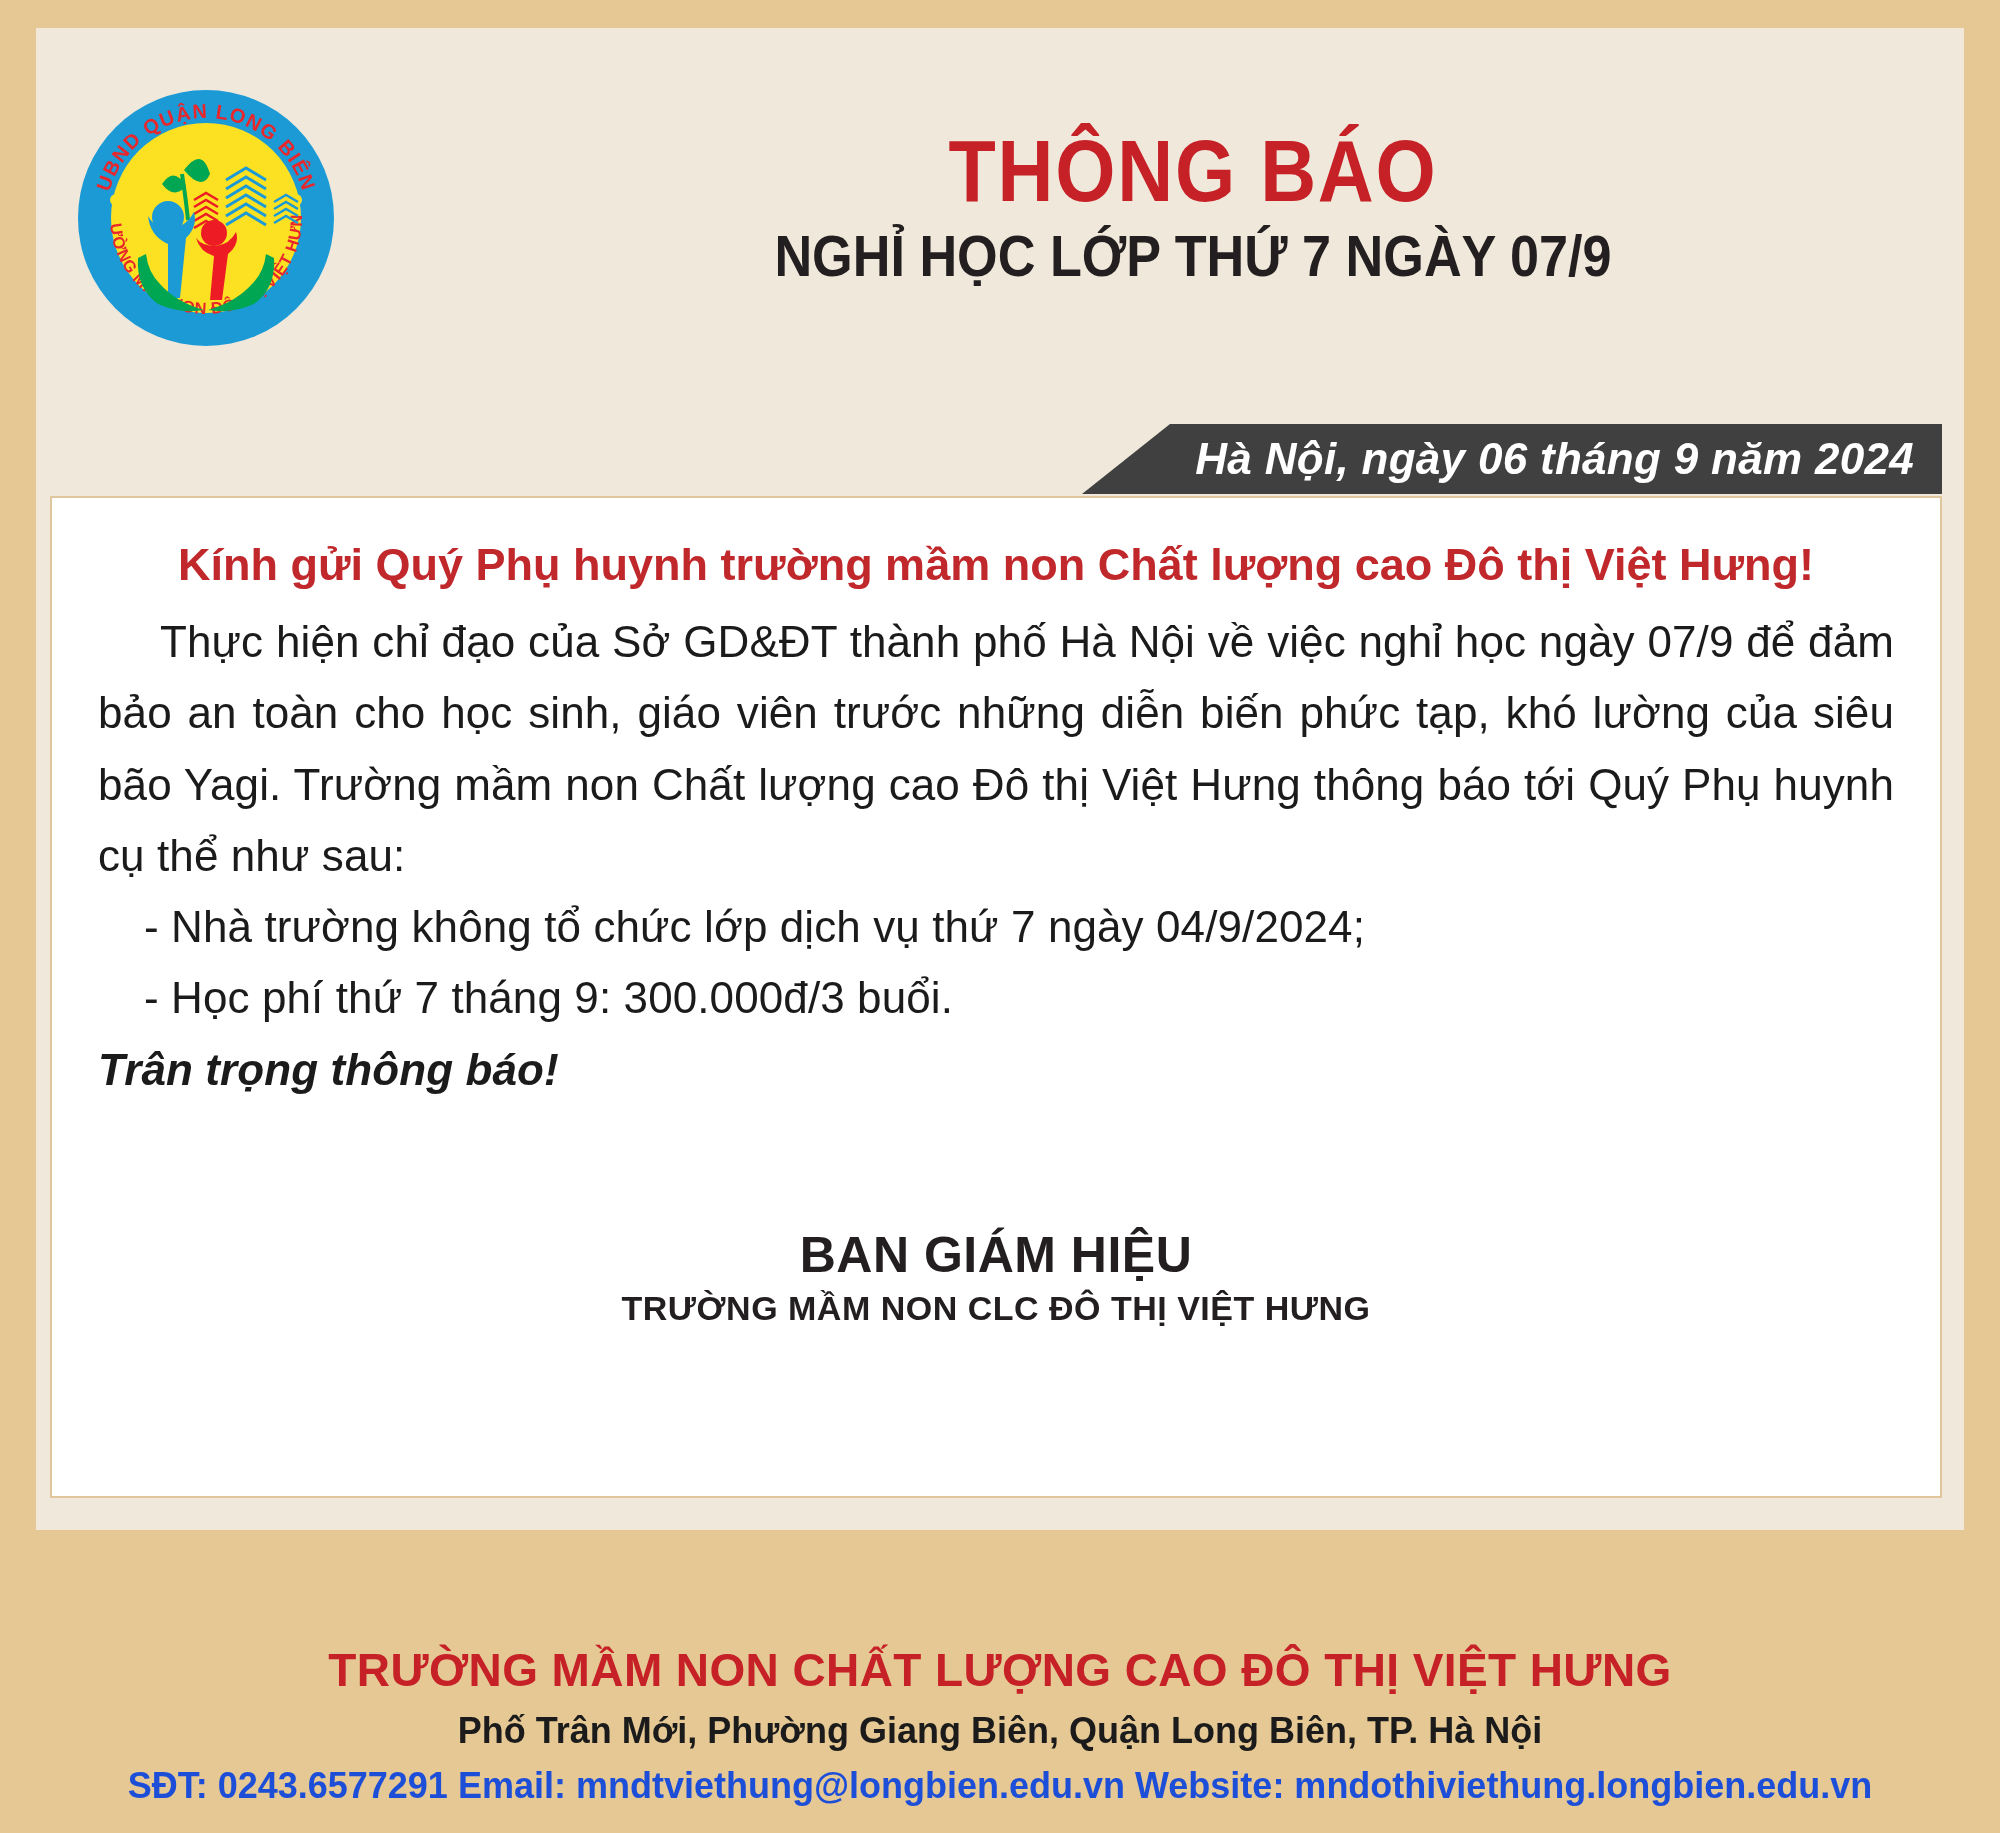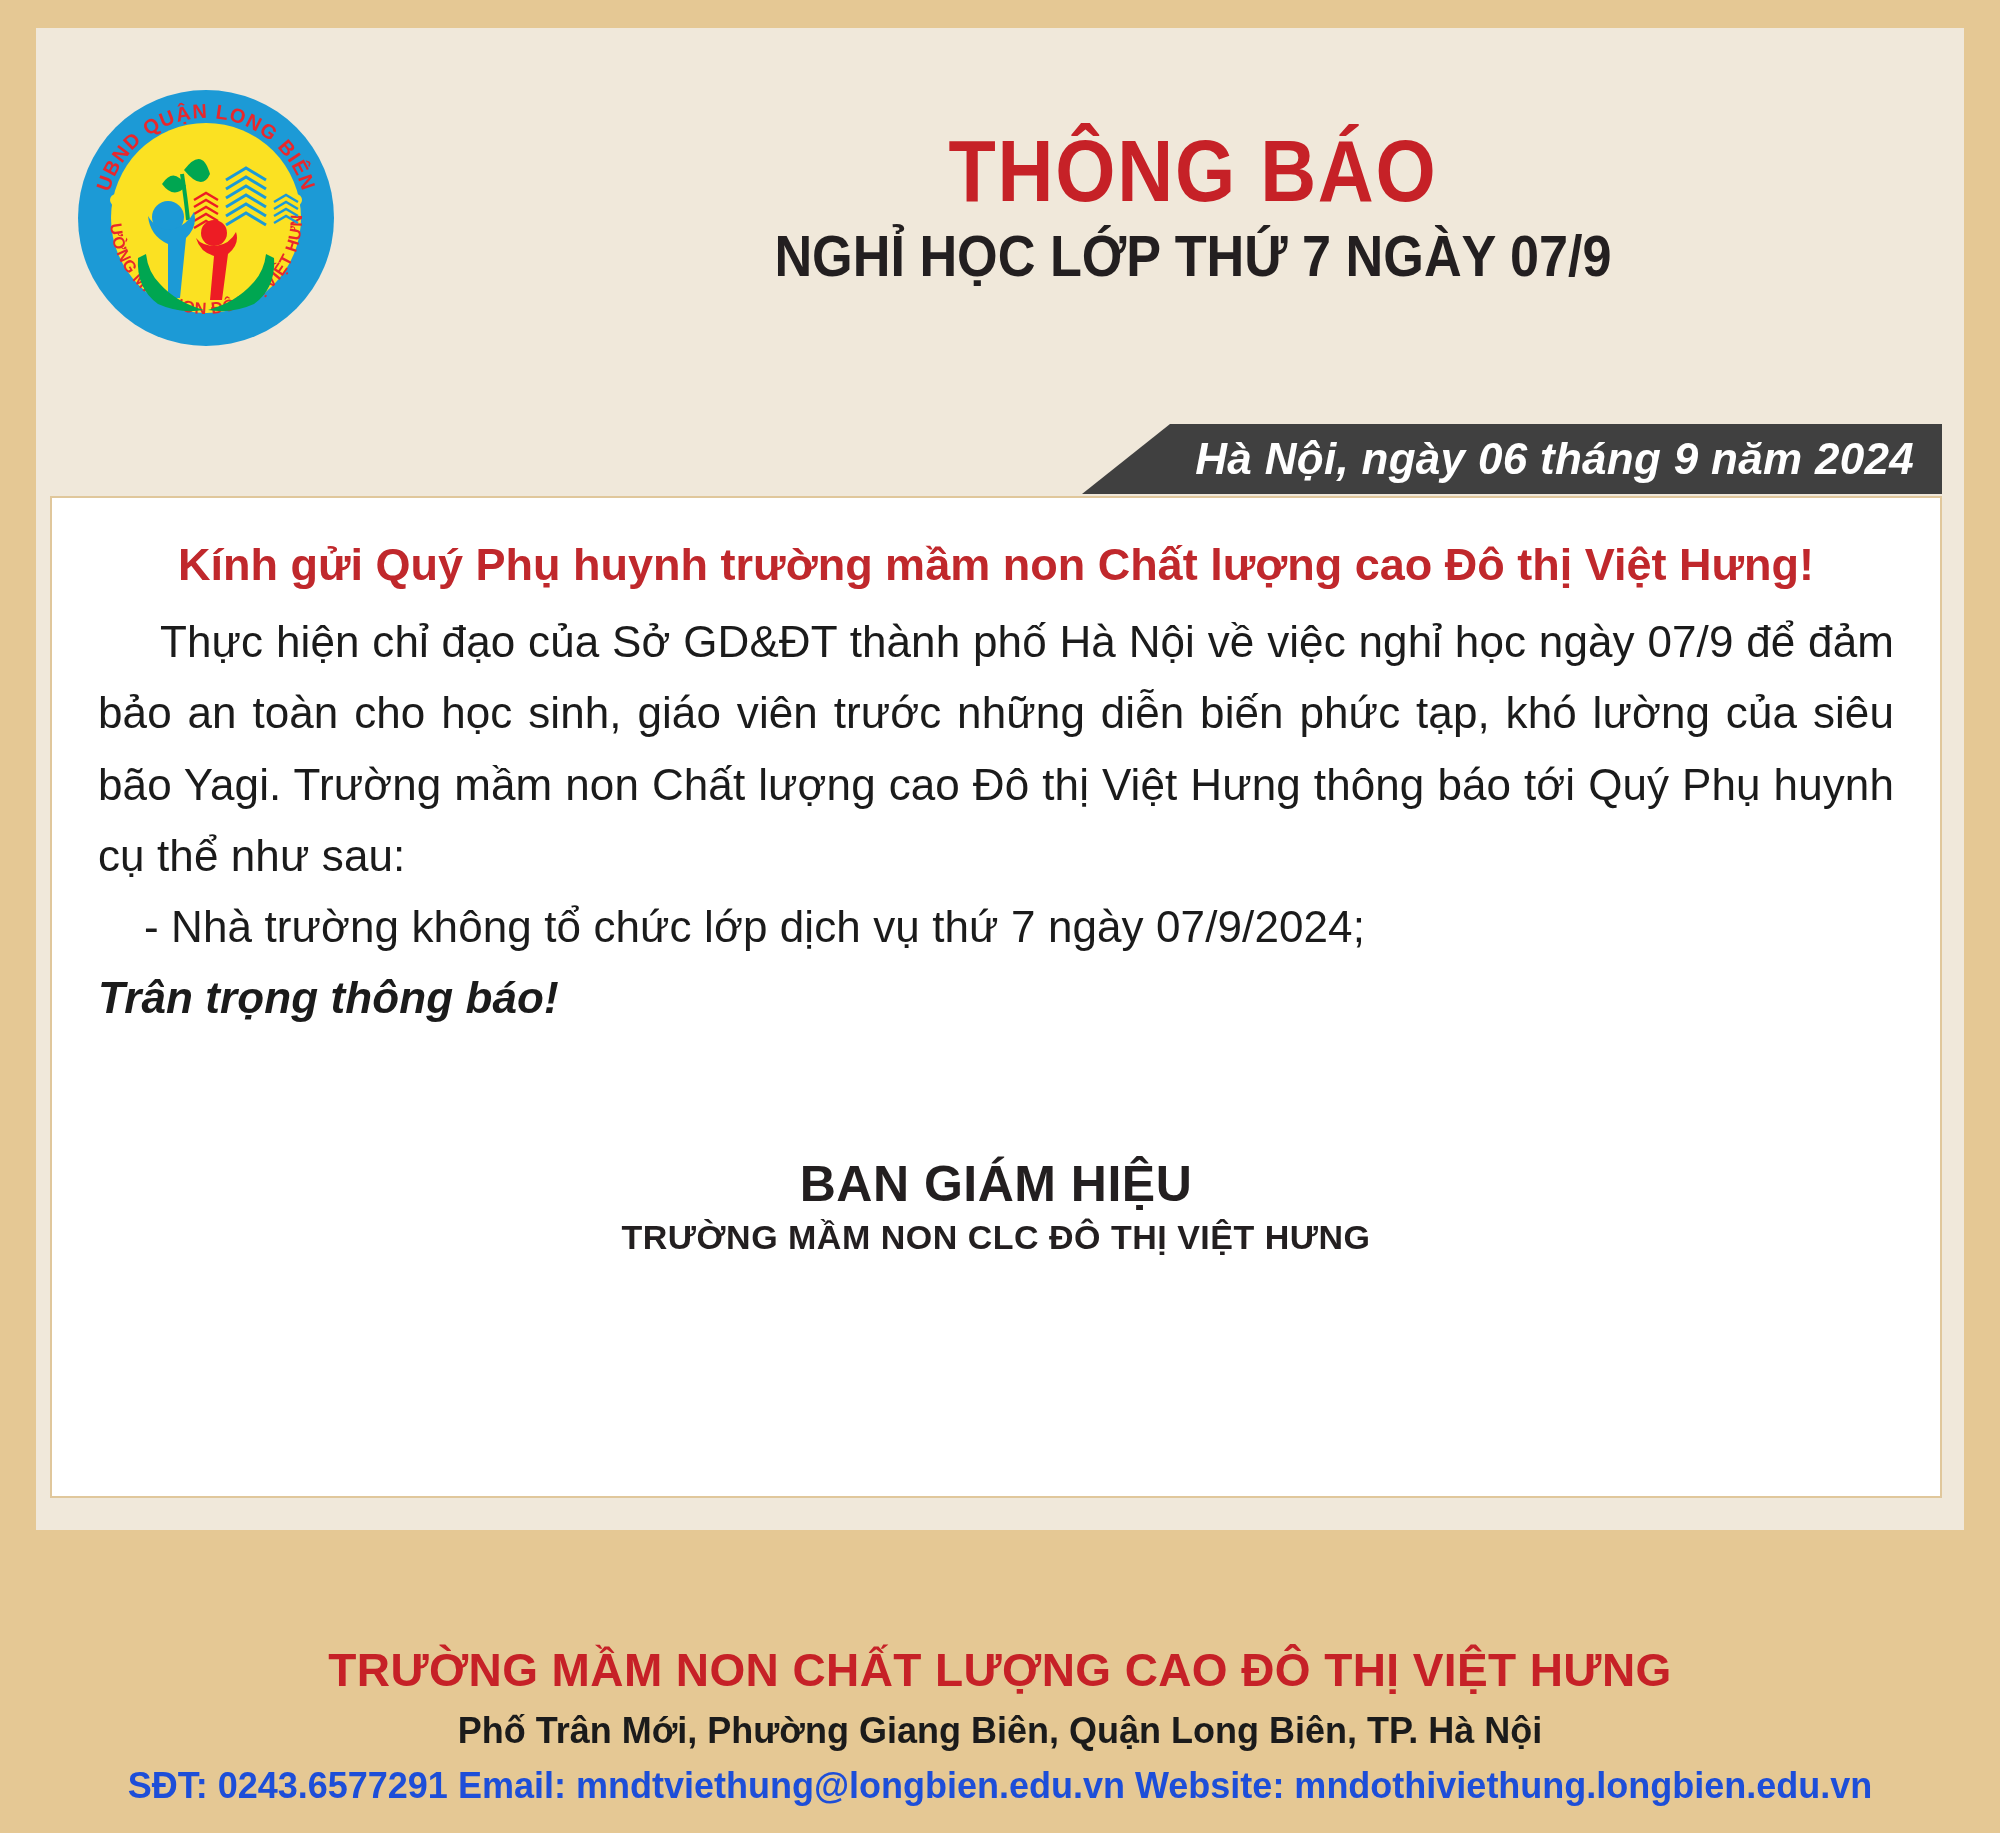--- a/index.html
+++ b/index.html
@@ -271,21 +271,22 @@
   <div class="date-ribbon">
     <span class="date-text">Hà Nội, ngày 06 tháng 9 năm 2024</span>
   </div>
 
   <div class="content-card">
 
     <div class="greeting">Kính gửi Quý Phụ huynh trường mầm non Chất lượng cao Đô thị Việt Hưng!</div>
 
     <div class="body-text">
       <p class="para-indent">Thực hiện chỉ đạo của Sở GD&amp;ĐT thành phố Hà Nội về việc nghỉ học ngày 07/9 để đảm bảo an toàn cho học sinh, giáo viên trước những diễn biến phức tạp, khó lường của siêu bão Yagi. Trường mầm non Chất lượng cao Đô thị Việt Hưng thông báo tới Quý Phụ huynh cụ thể như sau:</p>
-      <p class="bullet-line">- Nhà trường không tổ chức lớp dịch vụ thứ 7 ngày 07/9/2024;</p>
+      <p class="bullet-line">- Nhà trường không tổ chức lớp dịch vụ thứ 7 ngày 04/9/2024;</p>
+      <p class="bullet-line">- Học phí thứ 7 tháng 9: 300.000đ/3 buổi.</p>
       <p class="regards">Trân trọng thông báo!</p>
     </div>
 
     <div class="signature">
       <div class="sig-line-1">BAN GIÁM HIỆU</div>
       <div class="sig-line-2">TRƯỜNG MẦM NON CLC ĐÔ THỊ VIỆT HƯNG</div>
     </div>
   </div>
 
   <div class="footer">

